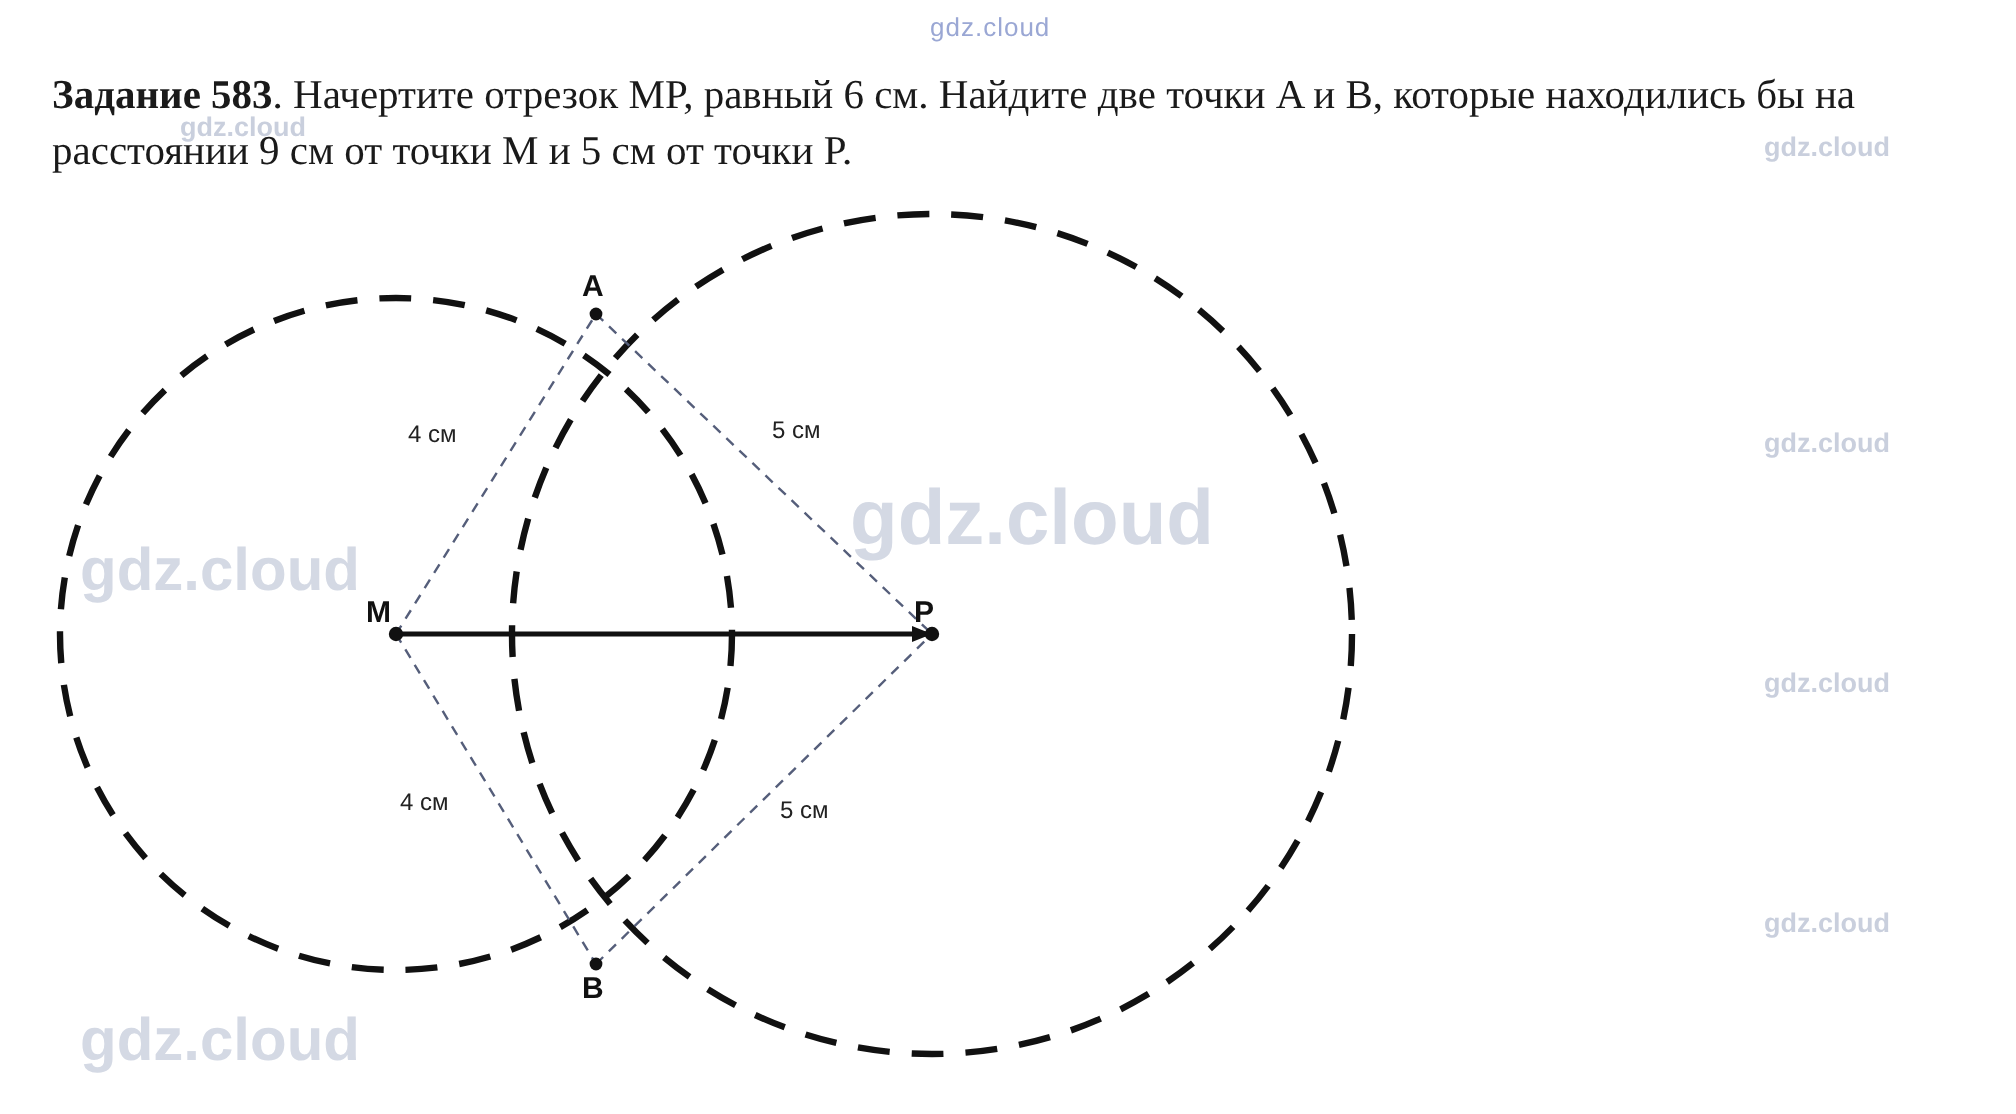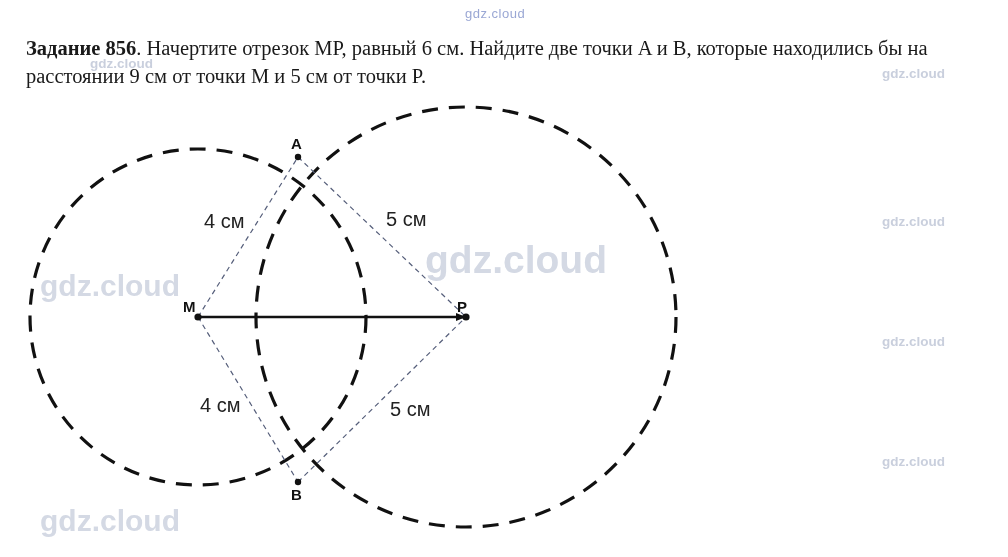--- a/index.html
+++ b/index.html
@@ -66,34 +66,34 @@
   .pt-label {
     position: absolute;
     font-family: "Liberation Sans", sans-serif;
     font-size: 15px;
     font-weight: bold;
     color: #111111;
   }
   .seg-label {
     position: absolute;
     font-family: "Liberation Sans", sans-serif;
-    font-size: 20px;
+    font-size: 12px;
     color: #222222;
     white-space: nowrap;
   }
 </style>
 </head>
 <body>
 
 <div id="stage">
 
   <div class="wm-top">gdz.cloud</div>
 
   <div class="task-text">
-    <span class="bold">Задание 856</span><span>. Начертите отрезок MP, равный 6 см. Найдите две точки A и B, которые находились бы на расстоянии 9 см от точки M и 5 см от точки P.</span>
+    <span class="bold">Задание 583</span><span>. Начертите отрезок MP, равный 6 см. Найдите две точки A и B, которые находились бы на расстоянии 9 см от точки M и 5 см от точки P.</span>
   </div>
 
   <div class="wm-small" style="left:90px; top:52px;">gdz.cloud</div>
   <div class="wm-small" style="left:882px; top:62px;">gdz.cloud</div>
   <div class="wm-small" style="left:882px; top:210px;">gdz.cloud</div>
   <div class="wm-small" style="left:882px; top:330px;">gdz.cloud</div>
   <div class="wm-small" style="left:882px; top:450px;">gdz.cloud</div>
 
   <div class="wm-big" style="left:40px; top:265px; font-size:30px;">gdz.cloud</div>
   <div class="wm-big" style="left:425px; top:234px; font-size:39px;">gdz.cloud</div>

